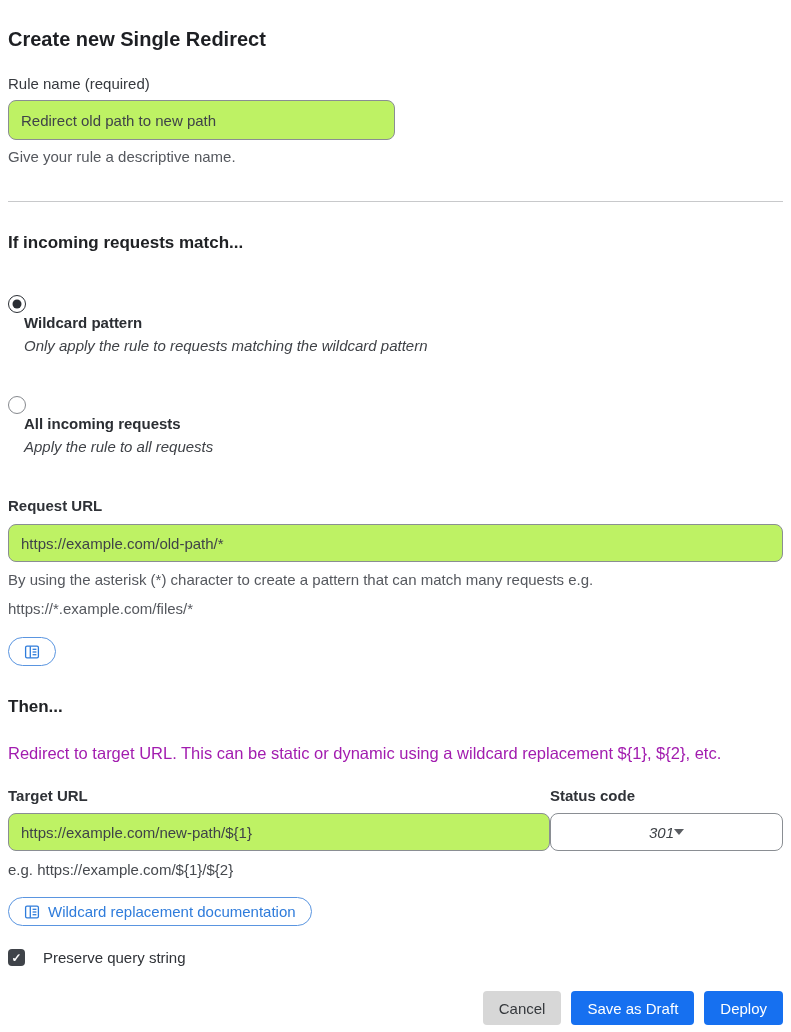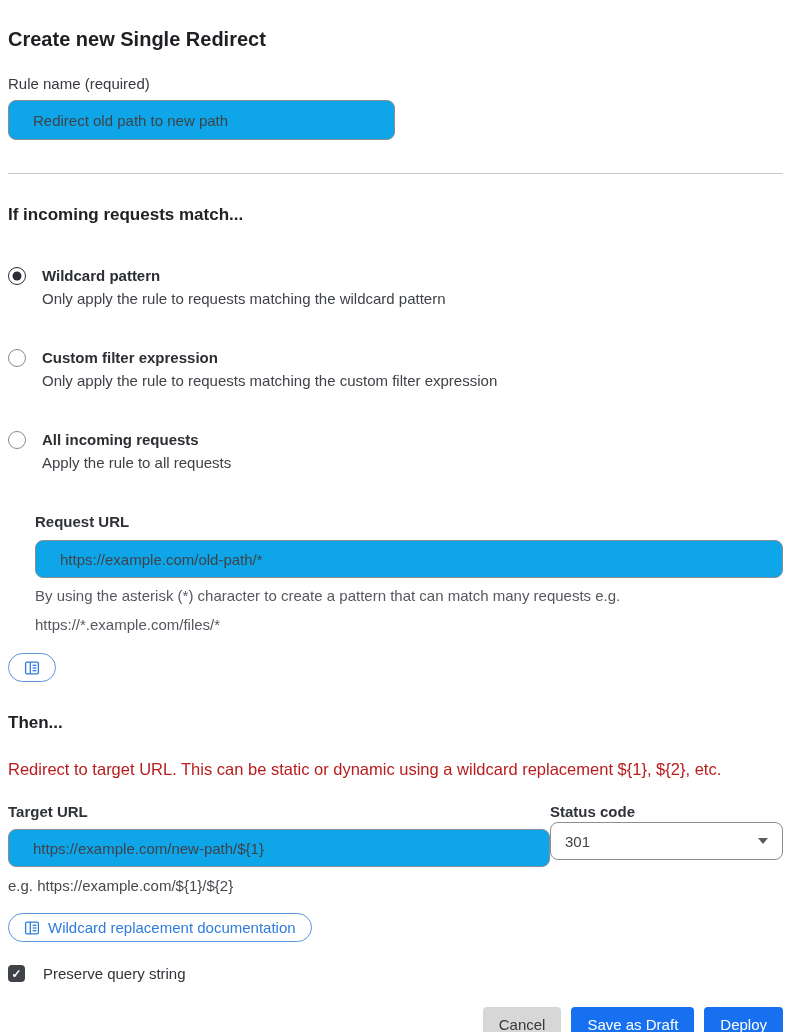--- a/index.html
+++ b/index.html
@@ -17,84 +17,84 @@
   }
   .field-label {
     font-size: 15px; color: #36393e; line-height: 20px;
   }
   .field-label.semibold { font-weight: 700; color: #2f3237; }
   .text-input {
     display: block;
     height: 40px;
     border: 1px solid #8a8e93;
     border-radius: 8px;
-    padding: 0 24px;
+    padding: 0 12px;
     font-family: "Liberation Sans", sans-serif;
     font-size: 15px;
     color: #3f4348;
-    background: #0ea5e9;
+    background: #bef264;
     outline: none;
     width: 100%;
   }
   .help-text { font-size: 15px; color: #55585e; line-height: 22px; }
   .rule-name-block { margin-top: 22px; }
   .rule-name-block .text-input { width: 387px; margin-top: 6px; height: 40px; }
   .rule-name-block .help-text { margin-top: 6px; }
 
   .divider { border: none; border-top: 1px solid #c8c9cb; margin-top: 33px; }
 
   .section-heading {
     font-size: 17px; font-weight: 700; color: #202225;
     line-height: 22px; margin-top: 30px;
   }
 
   .radio-group { margin-top: 40px; }
-  .radio-item { display: flex; margin-bottom: 37px; cursor: pointer; }
+  .radio-item { display: flex; margin-bottom: 37px; cursor: pointer; flex-direction: column; }
   .radio-circle {
     flex: 0 0 18px; width: 18px; height: 18px;
     border: 1.5px solid #86898e; border-radius: 50%;
     margin-top: 1px; position: relative; background: #fff;
   }
   .radio-item.checked .radio-circle { border-color: #2a2e34; }
   .radio-item.checked .radio-circle::after {
     content: ""; position: absolute; left: 50%; top: 50%;
     width: 9px; height: 9px; border-radius: 50%;
     background: #2a2e34; transform: translate(-50%, -50%);
   }
   .radio-content { margin-left: 16px; }
   .radio-label { font-size: 15px; font-weight: 700; color: #2b2e33; line-height: 20px; }
-  .radio-desc { font-size: 15px; color: #3f4247; line-height: 24px; margin-top: 1px; }
-
-  .url-block { margin-top: 16px; margin-left: 27px; }
+  .radio-desc { font-size: 15px; color: #3f4247; line-height: 24px; margin-top: 1px; font-style: italic; }
+
+  .url-block { margin-top: 16px; }
   .url-block .text-input { margin-top: 8px; height: 38px; }
   .url-block .help-text { margin-top: 7px; }
 
   .doc-pill {
     display: inline-flex; align-items: center; gap: 8px;
     margin-top: 17px;
     border: 1px solid #5a95e0; border-radius: 15px;
     background: #fff; cursor: pointer;
     padding: 4px 15px; height: 29px;
     font-family: "Liberation Sans", sans-serif;
     font-size: 15px; color: #2f7cdb;
   }
   .doc-pill svg { display: block; }
 
-  .then-desc { font-size: 16.5px; color: #b91c1c; line-height: 22px; margin-top: 24px; }
+  .then-desc { font-size: 16.5px; color: #a21caf; line-height: 22px; margin-top: 24px; }
 
   .target-row { display: flex; margin-top: 22px; }
   .target-col { width: 542px; }
   .status-col { flex: 1; }
   .target-row .text-input { margin-top: 7px; height: 38px; }
   .select-box {
-    height: 38px;
+    margin-top: 7px; height: 38px;
     border: 1px solid #8a8e93; border-radius: 8px;
-    display: flex; align-items: center; justify-content: space-between;
+    display: flex; align-items: center; justify-content: center;
     padding: 0 14px; font-size: 15px; color: #3f4348;
-    cursor: pointer; background: #fff;
+    cursor: pointer; background: #fff; font-style: italic;
   }
   .select-caret {
     width: 0; height: 0;
     border-left: 5px solid transparent; border-right: 5px solid transparent;
     border-top: 6px solid #5a5d62;
   }
   .eg-text { font-size: 15px; color: #46494e; margin-top: 9px; line-height: 20px; }
 
   .checkbox-row { display: flex; align-items: center; margin-top: 23px; cursor: pointer; }
   .checkbox-box {
@@ -119,39 +119,33 @@
 </head>
 <body>
 
 
 
 <h1 class="page-title">Create new Single Redirect</h1>
 
 <div class="rule-name-block">
   <div class="field-label">Rule name (required)</div>
   <input class="text-input" type="text" value="Redirect old path to new path" style="">
+  <div class="help-text">Give your rule a descriptive name.</div>
 </div>
 
 <hr class="divider">
 
 <h2 class="section-heading">If incoming requests match...</h2>
 
 <div class="radio-group">
   <div class="radio-item checked">
     <span class="radio-circle"></span>
     <span class="radio-content">
       <div class="radio-label">Wildcard pattern</div>
       <div class="radio-desc">Only apply the rule to requests matching the wildcard pattern</div>
-    </span>
-  </div>
-  <div class="radio-item">
-    <span class="radio-circle"></span>
-    <span class="radio-content">
-      <div class="radio-label">Custom filter expression</div>
-      <div class="radio-desc">Only apply the rule to requests matching the custom filter expression</div>
     </span>
   </div>
   <div class="radio-item">
     <span class="radio-circle"></span>
     <span class="radio-content">
       <div class="radio-label">All incoming requests</div>
       <div class="radio-desc">Apply the rule to all requests</div>
     </span>
   </div>
 </div>

